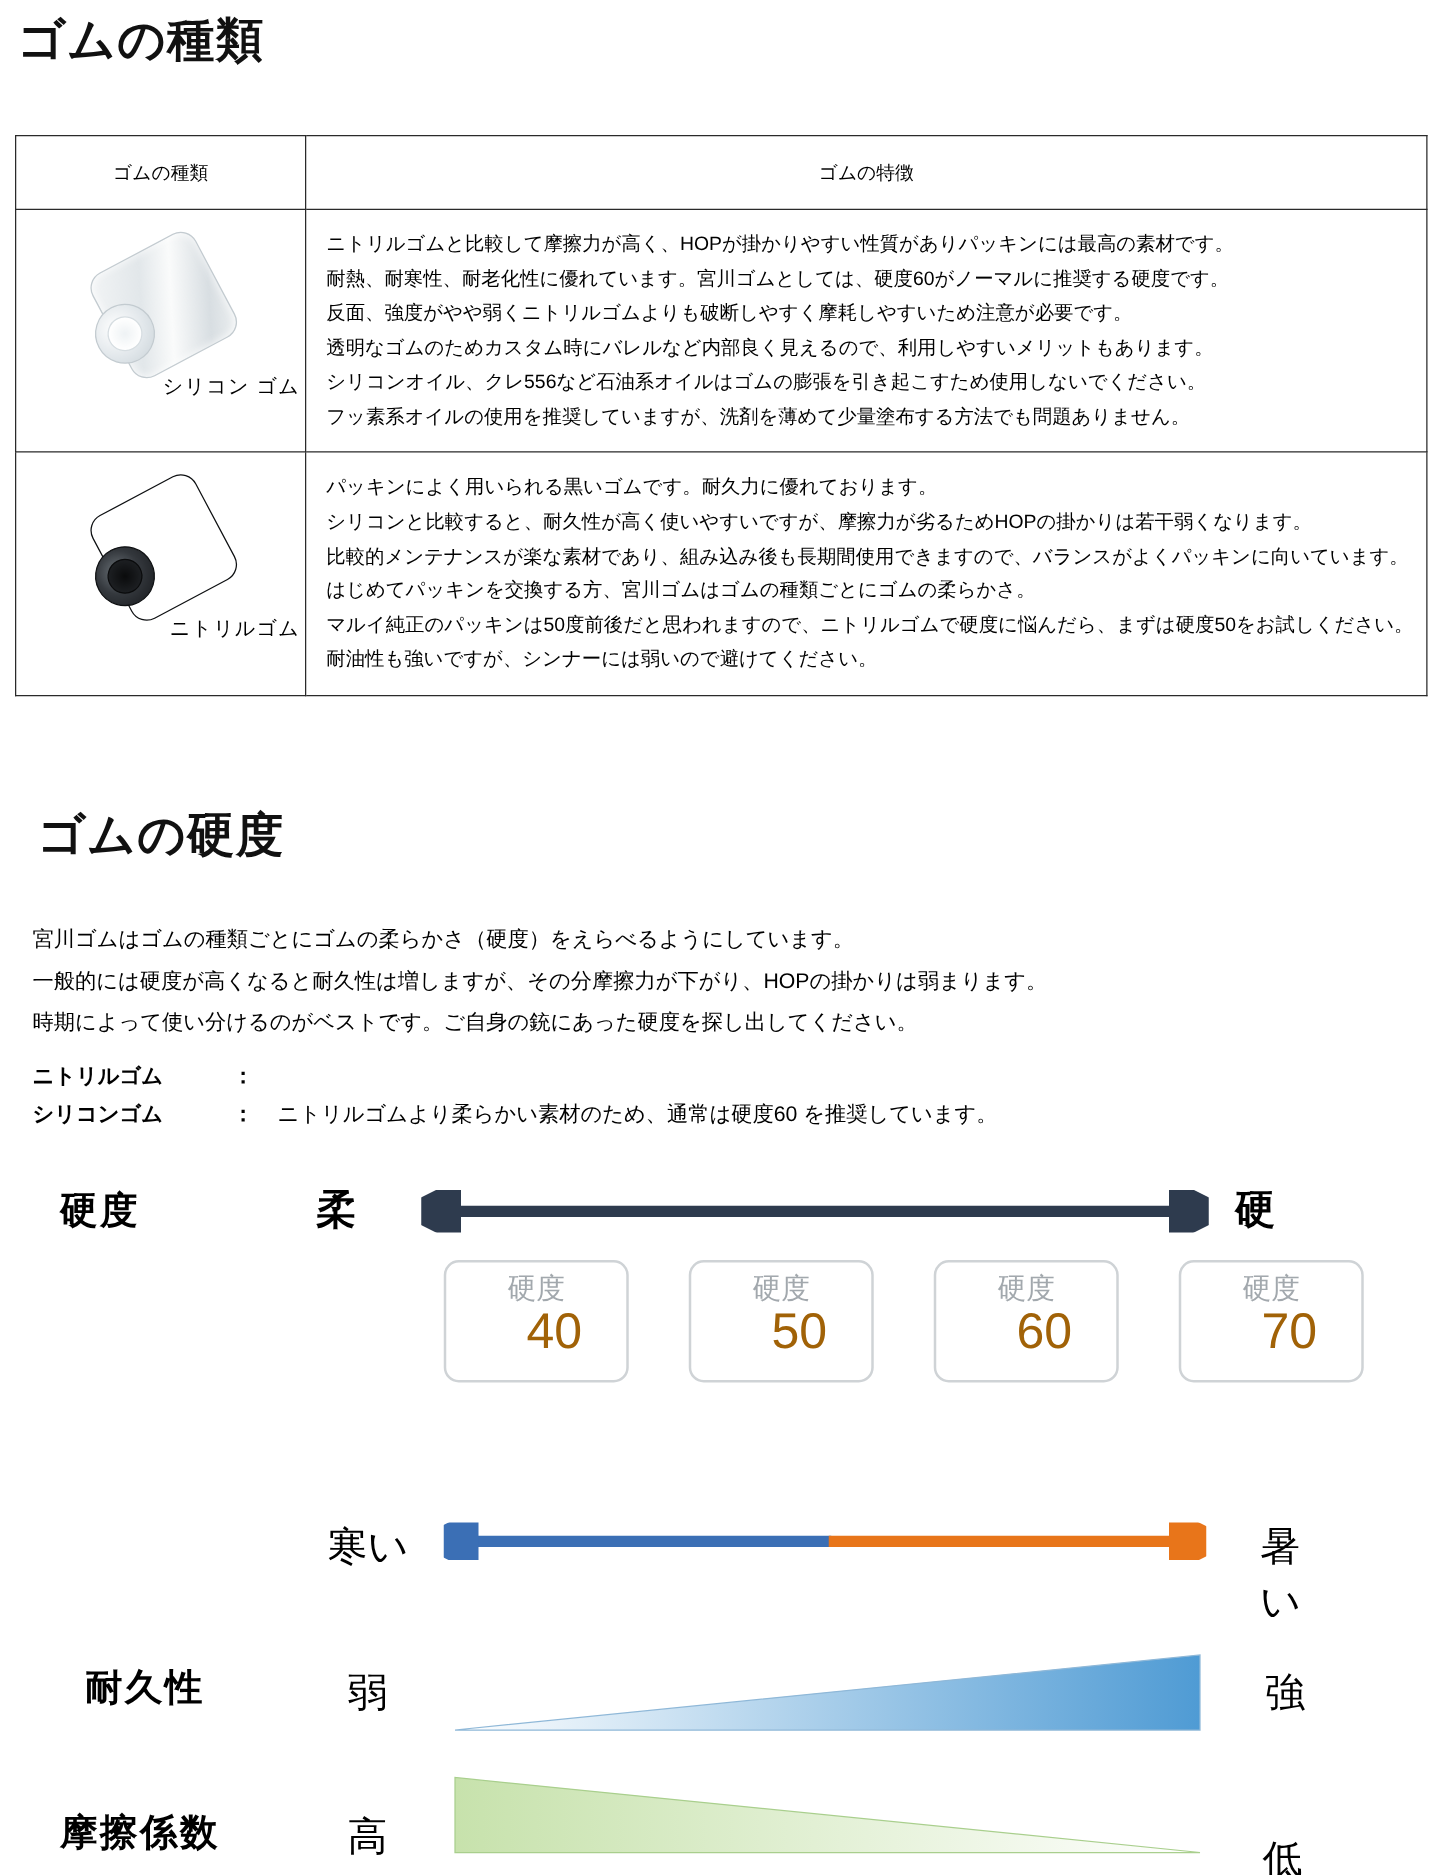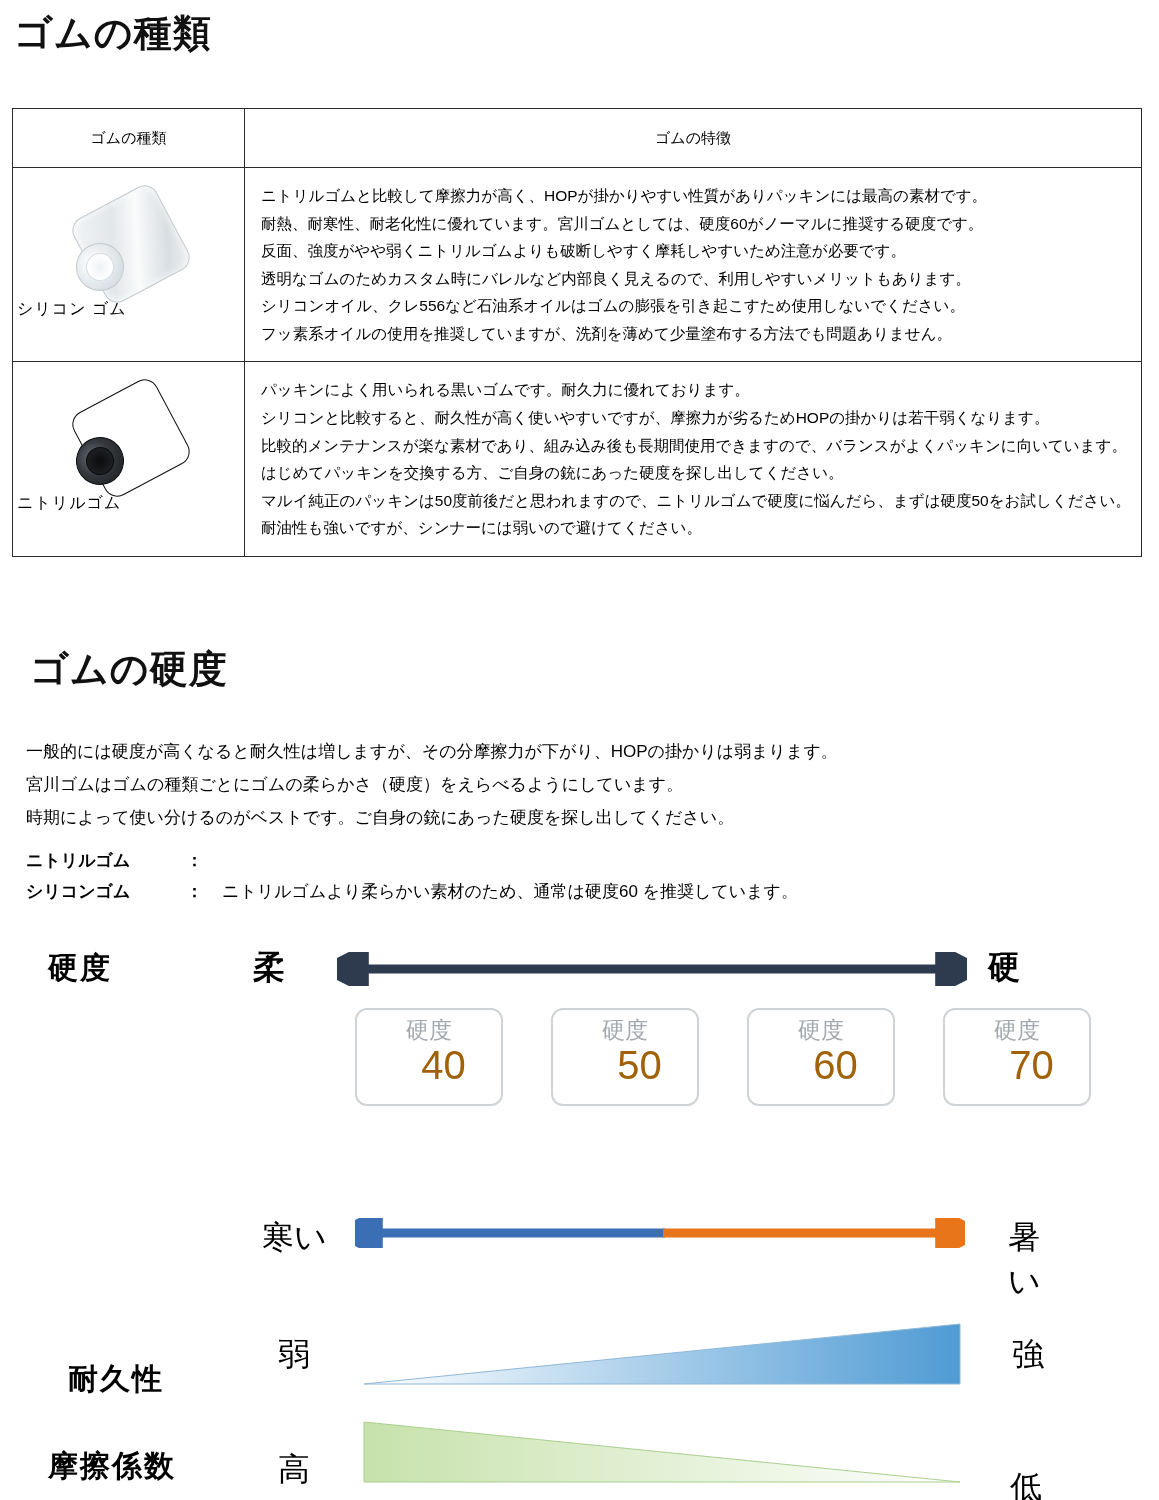--- a/index.html
+++ b/index.html
@@ -50,21 +50,21 @@
   }
   .rubber-table th {
     font-size: 15px;
     font-weight: normal;
     padding: 10px 0;
     height: 38px;
   }
   .col-kind { width: 232px; }
 
   .cell-kind {
-    text-align: left;
+    text-align: right;
     padding: 10px 4px 29px 4px;
   }
   .kind-label {
     font-size: 16px;
     letter-spacing: 1px;
     margin-top: 4px;
   }
   .cell-desc {
     padding: 14px 14px 14px 16px;
     font-size: 15.5px;
@@ -269,33 +269,33 @@
             <div class="body"></div>
               <div class="mouth"></div>
               <div class="mouth-in"></div>
           </div>
           <div class="kind-label">ニトリルゴム</div>
         </td>
         <td class="cell-desc">
           <div>パッキンによく用いられる黒いゴムです。耐久力に優れております。</div>
           <div>シリコンと比較すると、耐久性が高く使いやすいですが、摩擦力が劣るためHOPの掛かりは若干弱くなります。</div>
           <div>比較的メンテナンスが楽な素材であり、組み込み後も長期間使用できますので、バランスがよくパッキンに向いています。</div>
-          <div>はじめてパッキンを交換する方、ご自身の銃にあった硬度を探し出してください。</div>
+          <div>はじめてパッキンを交換する方、宮川ゴムはゴムの種類ごとにゴムの柔らかさ。</div>
           <div>マルイ純正のパッキンは50度前後だと思われますので、ニトリルゴムで硬度に悩んだら、まずは硬度50をお試しください。</div>
           <div>耐油性も強いですが、シンナーには弱いので避けてください。</div>
         </td>
       </tr>
     </tbody>
   </table>
 
   <div class="h1" id="heading-hardness">ゴムの硬度</div>
 
   <div class="intro">
+    <div>宮川ゴムはゴムの種類ごとにゴムの柔らかさ（硬度）をえらべるようにしています。</div>
     <div>一般的には硬度が高くなると耐久性は増しますが、その分摩擦力が下がり、HOPの掛かりは弱まります。</div>
-    <div>宮川ゴムはゴムの種類ごとにゴムの柔らかさ（硬度）をえらべるようにしています。</div>
     <div>時期によって使い分けるのがベストです。ご自身の銃にあった硬度を探し出してください。</div>
   </div>
 
   <div class="legend">
     <div class="legend-row">
       <span class="legend-term">ニトリルゴム</span>
       <span class="legend-colon">：</span>
     </div>
     <div class="legend-row">
       <span class="legend-term">シリコンゴム</span>
@@ -348,21 +348,21 @@
         <path d="M0,0 L6,3 L0,6 z" fill="#e8751a"></path>
       </marker>
       <marker id="headLb" markerWidth="6" markerHeight="6" refX="5.8" refY="3" orient="auto">
         <path d="M6,0 L0,3 L6,6 z" fill="#3b6fb5"></path>
       </marker>
     </defs>
     <line x1="26" y1="15" x2="310" y2="15" stroke="#3b6fb5" stroke-width="9" marker-start="url(#headLb)"></line>
     <line x1="308" y1="15" x2="582" y2="15" stroke="#e8751a" stroke-width="9" marker-end="url(#headRo)"></line>
   </svg>
 
-  <div class="row-label" style="left:68px; top:1330px;margin-top:29px;">耐久性</div>
+  <div class="row-label" style="left:68px; top:1330px;">耐久性</div>
   <div class="end-label" style="left:278px; top:1333px;">弱</div>
   <div class="end-label" style="left:1012px; top:1333px;">強</div>
 
   <svg id="tri-durability" viewBox="0 0 600 70">
     <defs>
       <linearGradient id="gradDur" x1="0" y1="0" x2="1" y2="0">
         <stop offset="0%" stop-color="#ffffff"></stop>
         <stop offset="100%" stop-color="#4f9bd4"></stop>
       </linearGradient>
     </defs>

